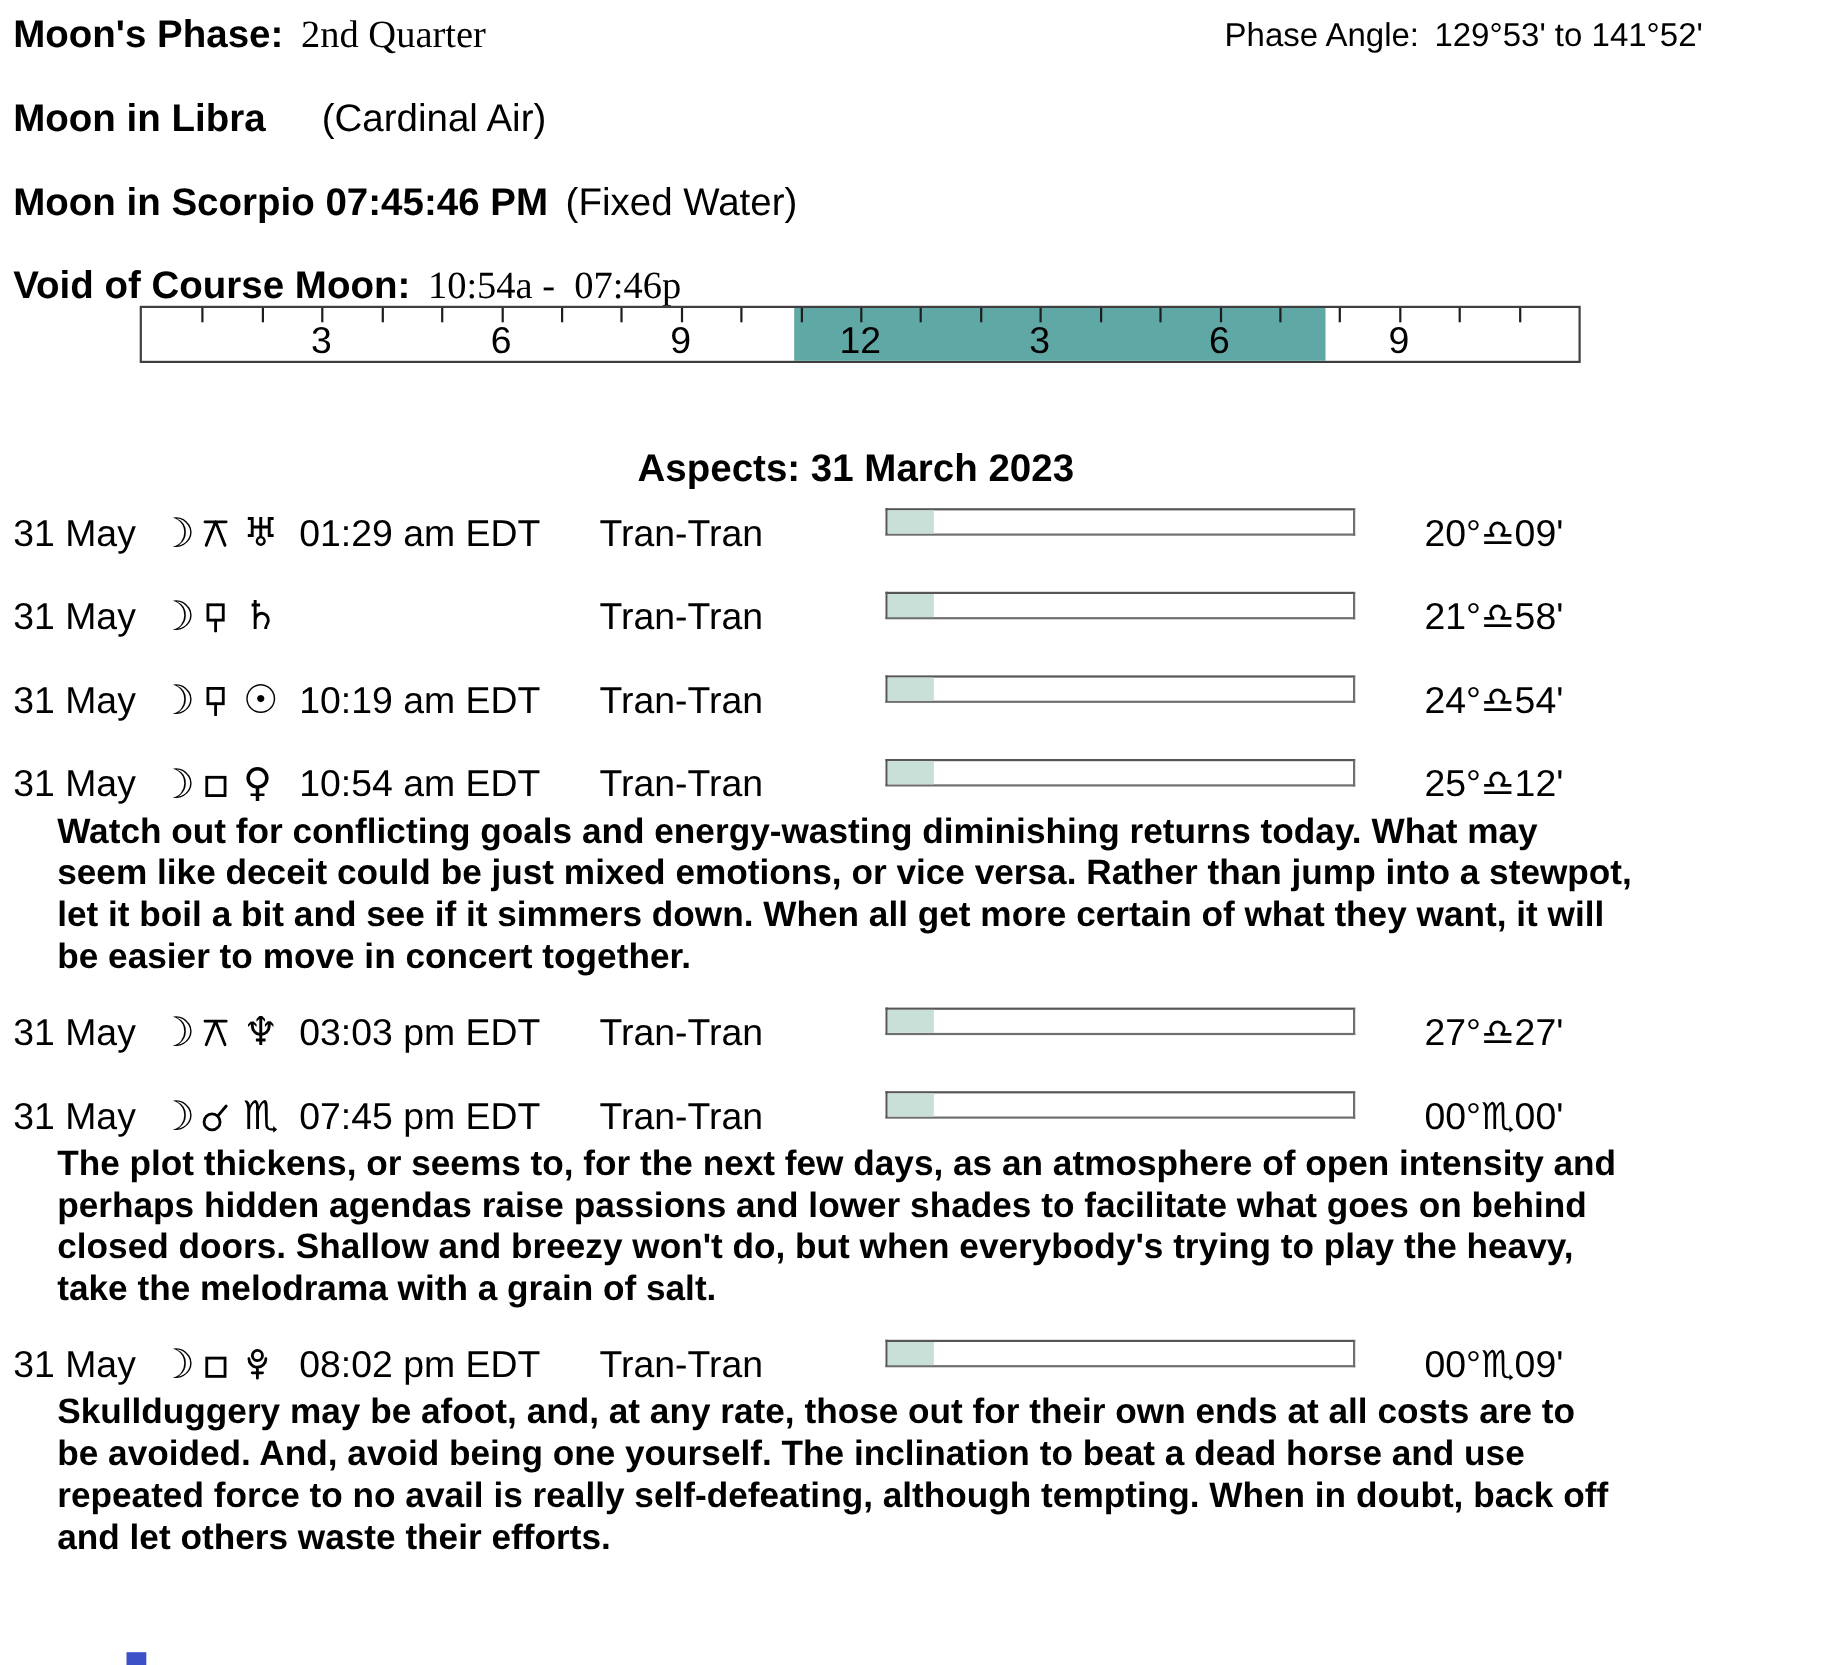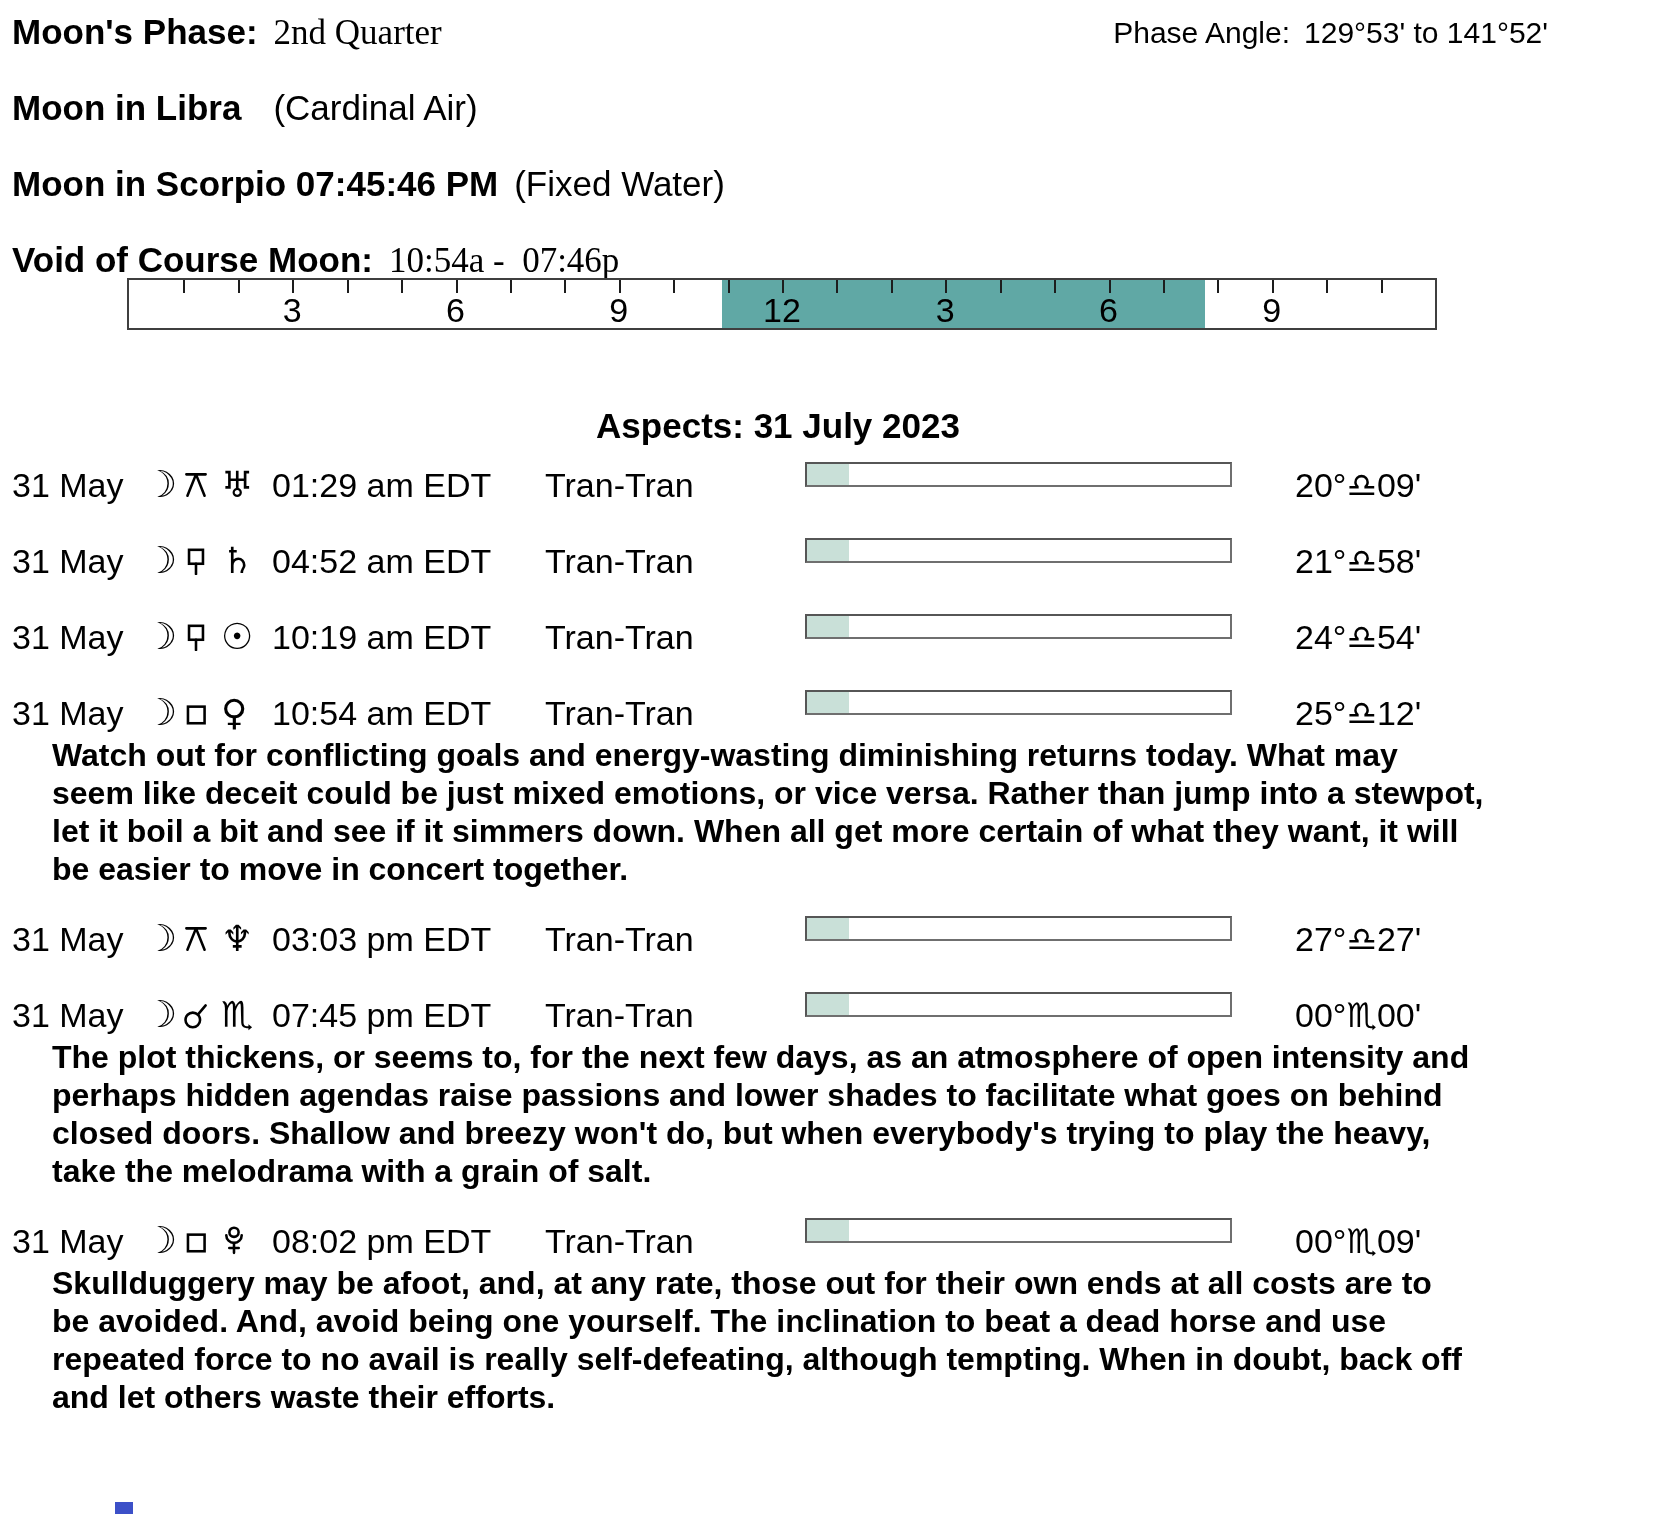--- a/index.html
+++ b/index.html
@@ -5,21 +5,21 @@
   html,body{margin:0;padding:0;background:#ffffff;}
   body{
     width:1664px;height:1514px;position:relative;overflow:hidden;
     font-family:"Liberation Sans","DejaVu Sans",sans-serif;
     color:#000;
   }
   
   .hline{position:absolute;left:12px;font-size:35px;white-space:pre;}
   .hline b{font-weight:700;}
   .hval{margin-left:16px;font-family:Liberation Serif, serif;}
-  .hval2{margin-left:32px;}
+  .hval2{margin-left:51px;}
   .hval3{margin-left:16px;}
   .phase-angle{position:absolute;top:16px;right:116px;font-size:30px;white-space:pre;}
   .phase-angle .pa-val{margin-left:14px;}
   
   .ruler{
     position:absolute;left:127px;top:278px;width:1310px;height:52px;
     border:2px solid #3f3f3f;background:#fff;box-sizing:border-box;
   }
   .ruler .hl{position:absolute;top:0;bottom:0;z-index:1;}
   .ruler .tick{position:absolute;top:0;width:2px;height:13px;background:#1d1d1d;z-index:2;}
@@ -97,21 +97,21 @@
     <div class="tick" style="left: 95.8333%;"></div>
     <div class="rlabel" style="left: 12.5%;">3</div>
     <div class="rlabel" style="left: 25%;">6</div>
     <div class="rlabel" style="left: 37.5%;">9</div>
     <div class="rlabel" style="left: 50%;">12</div>
     <div class="rlabel" style="left: 62.5%;">3</div>
     <div class="rlabel" style="left: 75%;">6</div>
     <div class="rlabel" style="left: 87.5%;">9</div>
   </div>
 
-<div class="aspects-title">Aspects: 31 July 2023</div>
+<div class="aspects-title">Aspects: 31 March 2023</div>
 <div class="aspect-list">
     <div class="aspect-group">
       <div class="aspect-row">
         <span class="c-date">31 May</span>
         <span class="c-moon">☽</span>
         <span class="c-aspect"><svg width="26" height="30" viewBox="0 0 24 28">
             <path stroke="#000" fill="none" stroke-width="2.4" stroke-linecap="round" d="M3 5 H21 M12 5 L4 25 M12 5 L20 25"></path>
           </svg></span>
         <span class="c-planet">♅</span>
         <span class="c-time">01:29 am EDT</span>
@@ -122,21 +122,20 @@
     </div>
     <div class="aspect-group">
       <div class="aspect-row">
         <span class="c-date">31 May</span>
         <span class="c-moon">☽</span>
         <span class="c-aspect"><svg width="26" height="30" viewBox="0 0 24 28">
             <rect x="5.5" y="4.5" width="13" height="13" stroke="#000" fill="none" stroke-width="2.4" stroke-linecap="round"></rect>
             <path stroke="#000" fill="none" stroke-width="2.4" stroke-linecap="round" d="M12 17.5 V27"></path>
           </svg></span>
         <span class="c-planet">♄</span>
-        <span class="c-time">04:52 am EDT</span>
         <span class="c-type">Tran-Tran</span>
         <span class="bar"><span class="fill" style="width: 10%; background: rgb(201, 224, 216);"></span></span>
         <span class="c-pos">21°♎58'</span>
       </div>
     </div>
     <div class="aspect-group">
       <div class="aspect-row">
         <span class="c-date">31 May</span>
         <span class="c-moon">☽</span>
         <span class="c-aspect"><svg width="26" height="30" viewBox="0 0 24 28">

